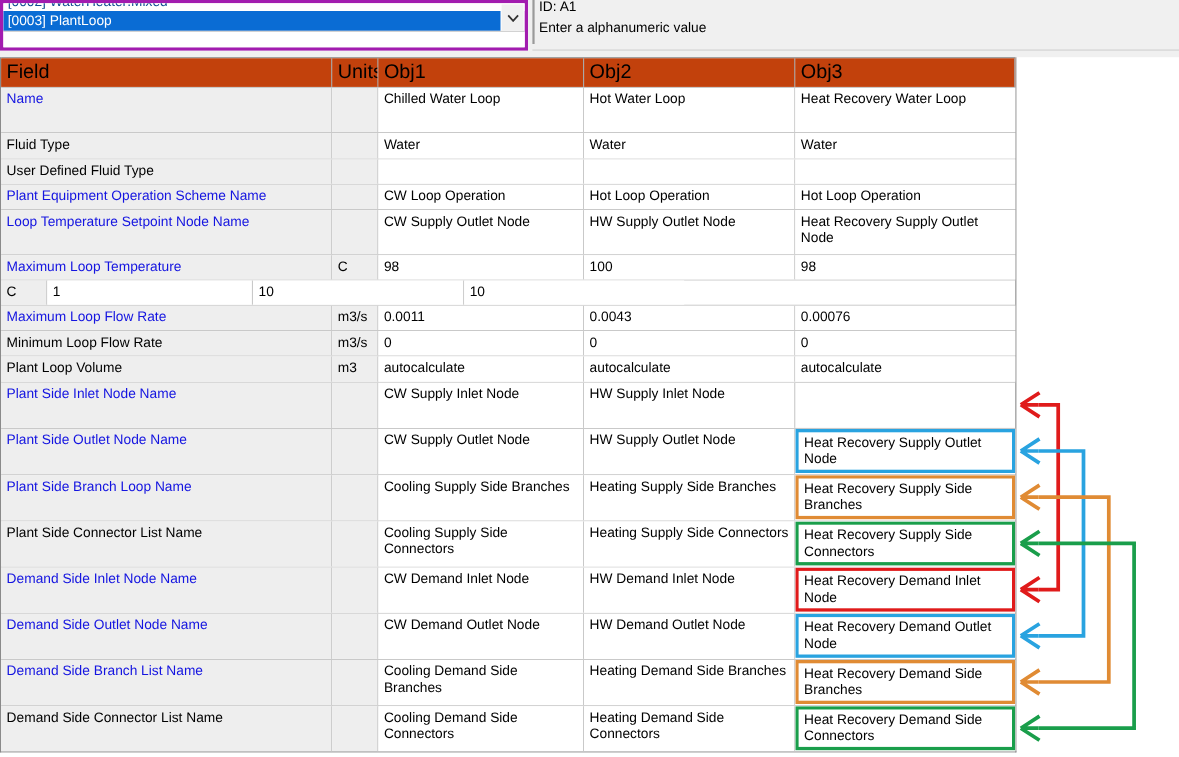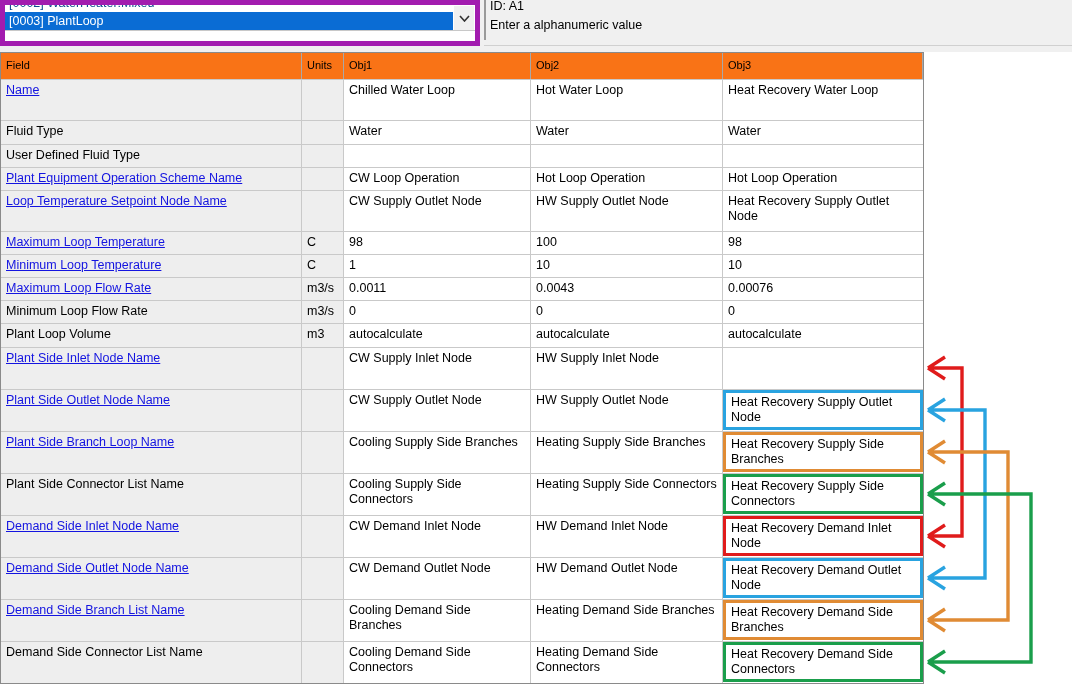--- a/index.html
+++ b/index.html
@@ -8,21 +8,21 @@
     background:#ffffff;
     font-family:"Liberation Sans","DejaVu Sans",sans-serif;
     font-size:12.5px;
     color:#000;
     overflow:hidden;
     position:relative;
   }
   
   #topstrip{position:absolute;left:0;top:0;width:1072px;height:52px;background:#f0f0f0;}
   #combo-clip{position:absolute;left:0;top:0;width:480px;height:46px;overflow:hidden;background:#ffffff;
-      border:5px solid #a21caf;box-sizing:border-box;}
+      border:3px solid #a21caf;box-sizing:border-box;}
   .combo-row{height:18px;line-height:18px;padding:0 0 0 4px;white-space:nowrap;font-size:12.5px;}
   .combo-row.prev{color:#0b4a8f;background:#ffffff;position:absolute;top:-11px;left:0;right:0;}
   .combo-row.sel{position:absolute;top:7px;left:0;right:22px;background:#0a6cd4;color:#ffffff;}
   #combo-arrow{position:absolute;right:1px;top:1px;width:20px;height:24px;background:#f0f0f0;
      display:flex;align-items:center;justify-content:center;color:#333;font-size:11px;}
   #combo-underline{position:absolute;left:0;top:26px;width:478px;height:20px;background:#ffffff;}
   #combo-botborder{position:absolute;left:0;top:25px;width:478px;height:1px;background:#c8c8c8;}
 
   #idpanel{position:absolute;left:484px;top:0;width:588px;height:47px;background:#f0f0f0;}
   #idpanel .bar{position:absolute;left:0;top:0;width:2px;height:40px;background:#9a9a9a;}
@@ -30,27 +30,27 @@
   #idpanel .l2{position:absolute;left:6px;top:18px;font-size:12.5px;white-space:nowrap;}
   #idpanel .hr{position:absolute;left:0;top:45px;width:588px;height:1px;background:#d0d0d0;}
 
   
   #grid{position:absolute;left:0;top:52px;width:924px;border:1px solid #8a8a8a;
         border-top:none;box-sizing:border-box;background:#fff;}
   .row{display:flex;border-top:1px solid #c9c9c9;box-sizing:border-box;}
   .row.hdr{border-top:1px solid #8a8a8a;background:#f0f0f0;}
   .cell{box-sizing:border-box;padding:3px 4px 0 5px;overflow:hidden;
         border-right:1px solid #c9c9c9;line-height:14.5px;}
-  .row.hdr .cell{background:#f97316;border-right:1px solid #a8a8a8;padding-top:5px;font-size:11px;}
+  .row.hdr .cell{background:#c2410c;border-right:1px solid #a8a8a8;padding-top:5px;font-size:18px;}
   .c-field{width:301px;flex:0 0 301px;background:#eeeeee;}
   .c-units{width:42px;flex:0 0 42px;background:#eeeeee;}
   .c-o1{width:187px;flex:0 0 187px;background:#ffffff;}
   .c-o2{width:192px;flex:0 0 192px;background:#ffffff;}
   .c-o3{width:200px;flex:0 0 200px;background:#ffffff;border-right:none;}
-  .req{color:#1414e0;text-decoration:underline;}
+  .req{color:#1414e0;}
   .h27{height:27px;}
   .h41{height:41px;}
   .h23{height:23px;}
   .h24{height:24px;justify-content:space-between;}
   .h42{height:42px;}
   .c-o3 .boxed{
      display:block;box-sizing:border-box;height:40px;margin:-3px -4px 0 -5px;
      padding:2px 4px 0 5px;border:3px solid transparent;line-height:14.5px;background:#fff;
   }
   
@@ -126,21 +126,20 @@
         <div class="cell c-o3">Heat Recovery Supply Outlet Node</div>
       </div>
       <div class="row h23">
         <div class="cell c-field req">Maximum Loop Temperature</div>
         <div class="cell c-units">C</div>
         <div class="cell c-o1">98</div>
         <div class="cell c-o2">100</div>
         <div class="cell c-o3">98</div>
       </div>
       <div class="row h23">
-        <div class="cell c-field req">Minimum Loop Temperature</div>
         <div class="cell c-units">C</div>
         <div class="cell c-o1">1</div>
         <div class="cell c-o2">10</div>
         <div class="cell c-o3">10</div>
       </div>
       <div class="row h23">
         <div class="cell c-field req">Maximum Loop Flow Rate</div>
         <div class="cell c-units">m3/s</div>
         <div class="cell c-o1">0.0011</div>
         <div class="cell c-o2">0.0043</div>

